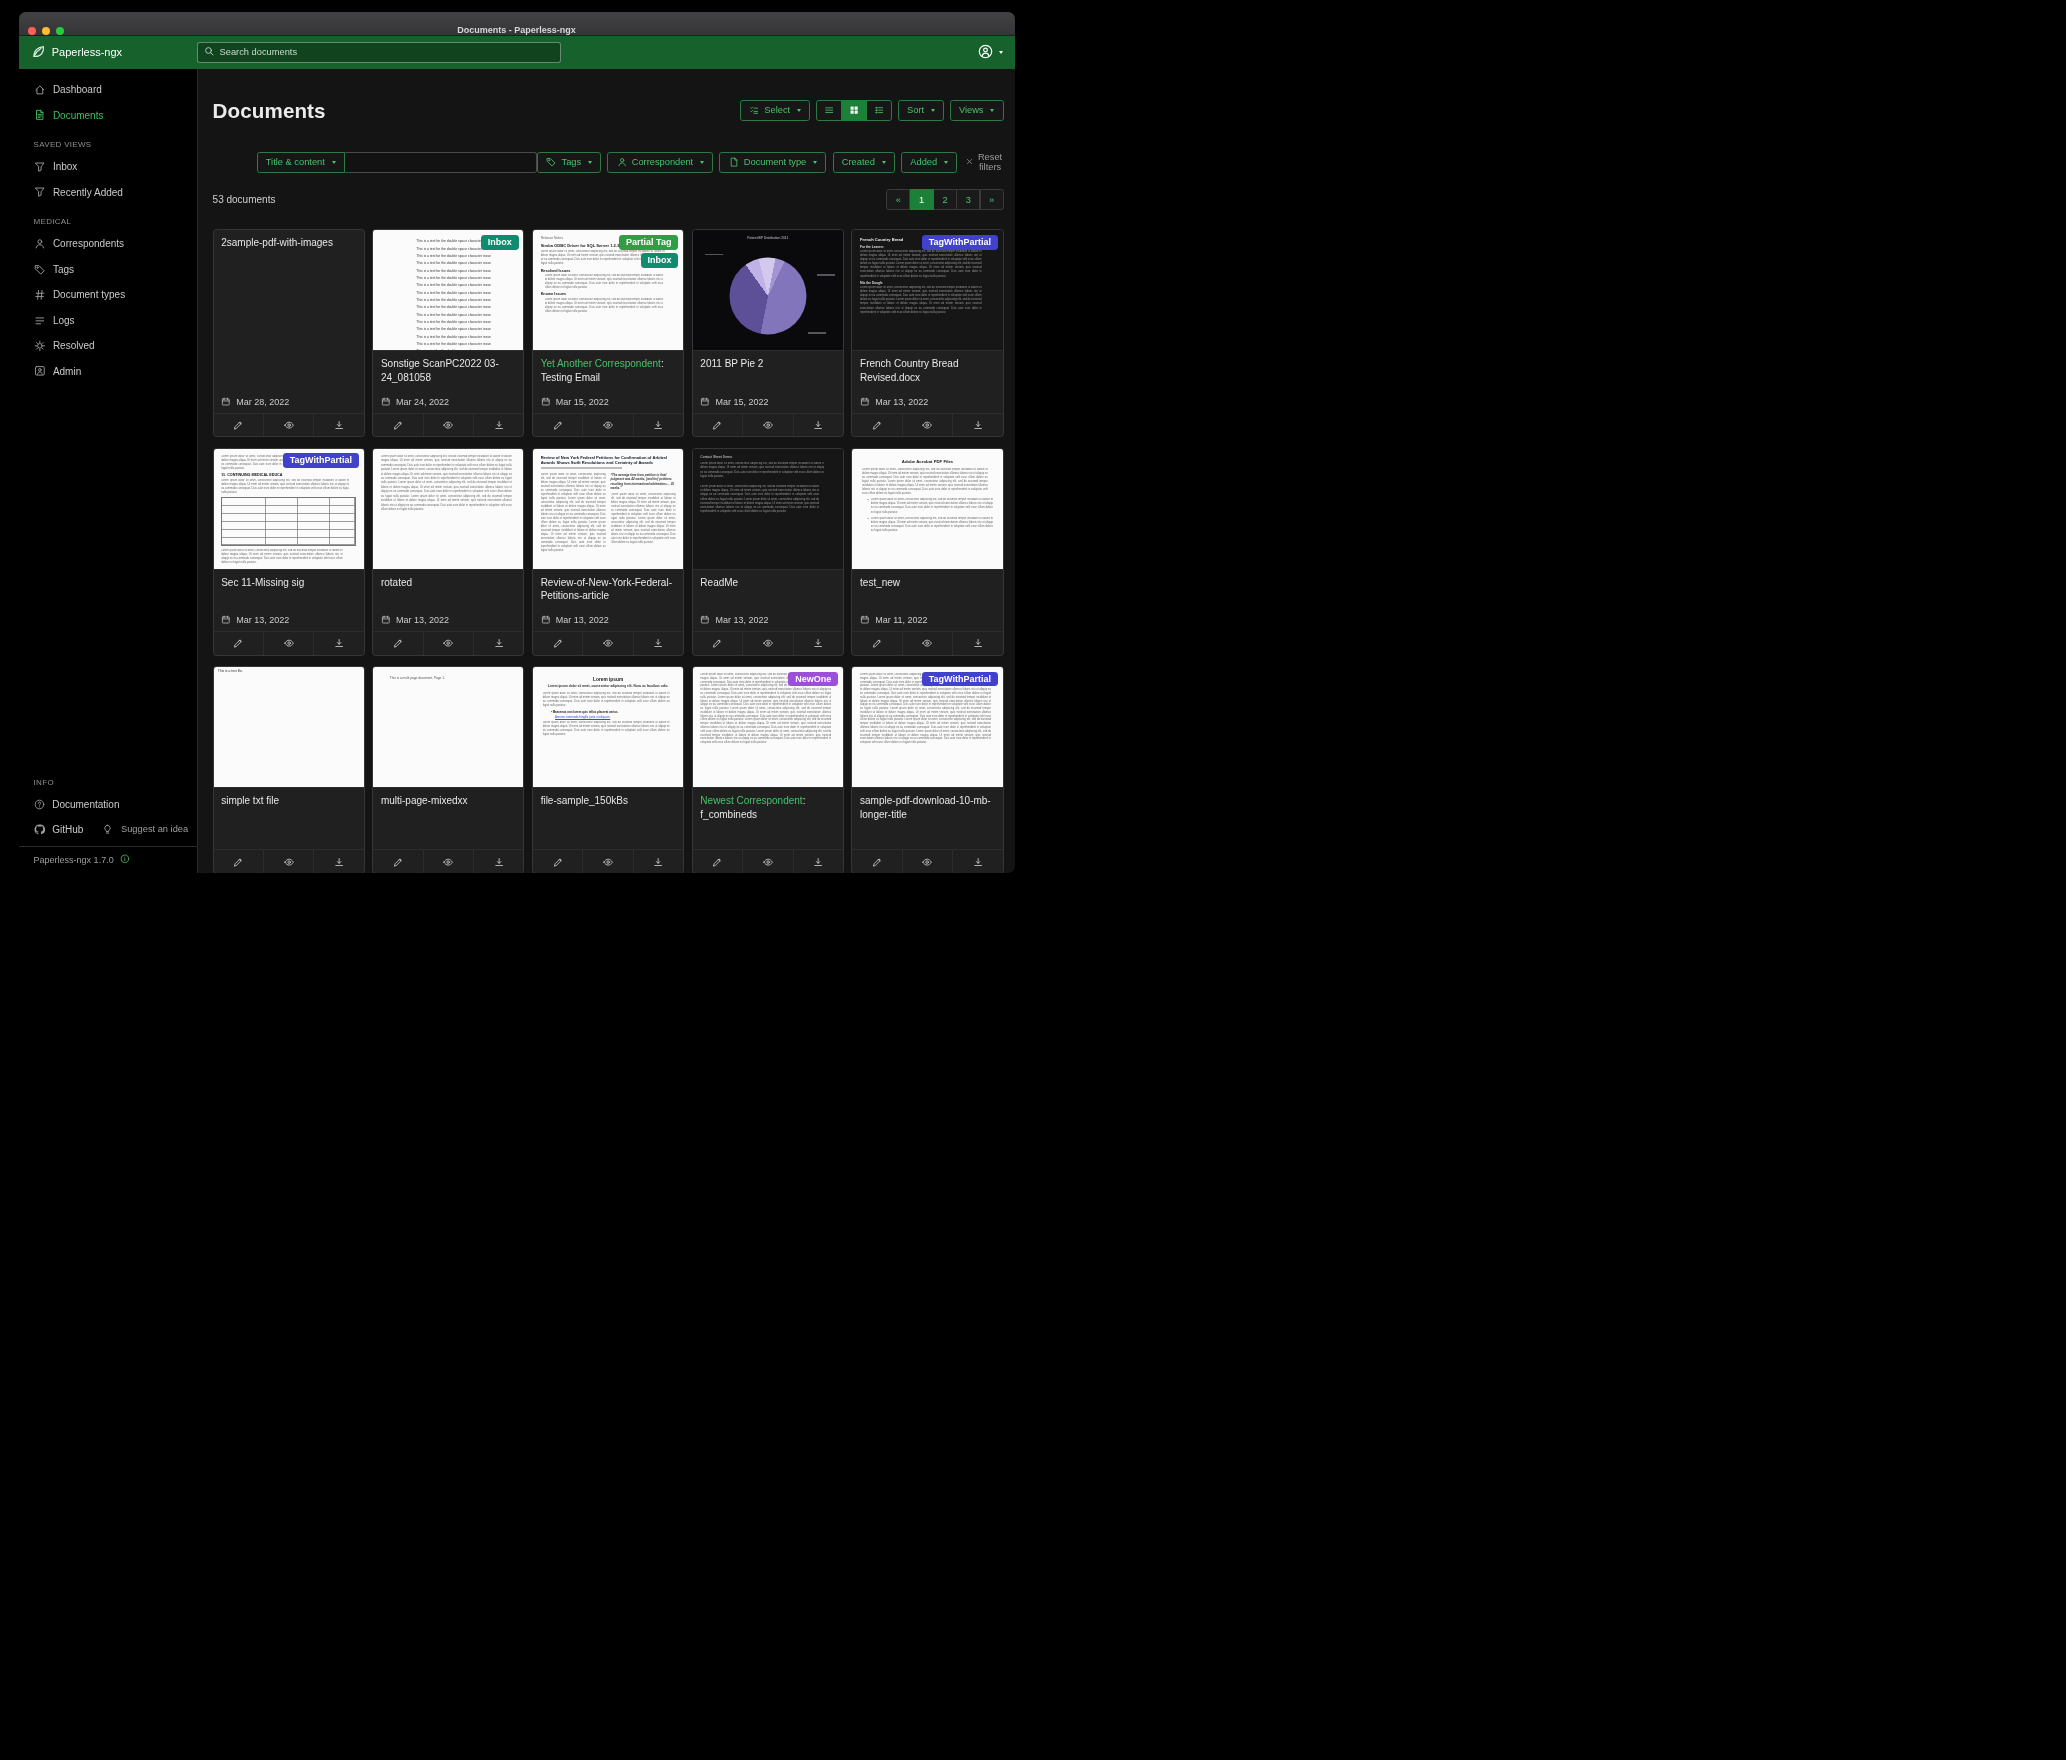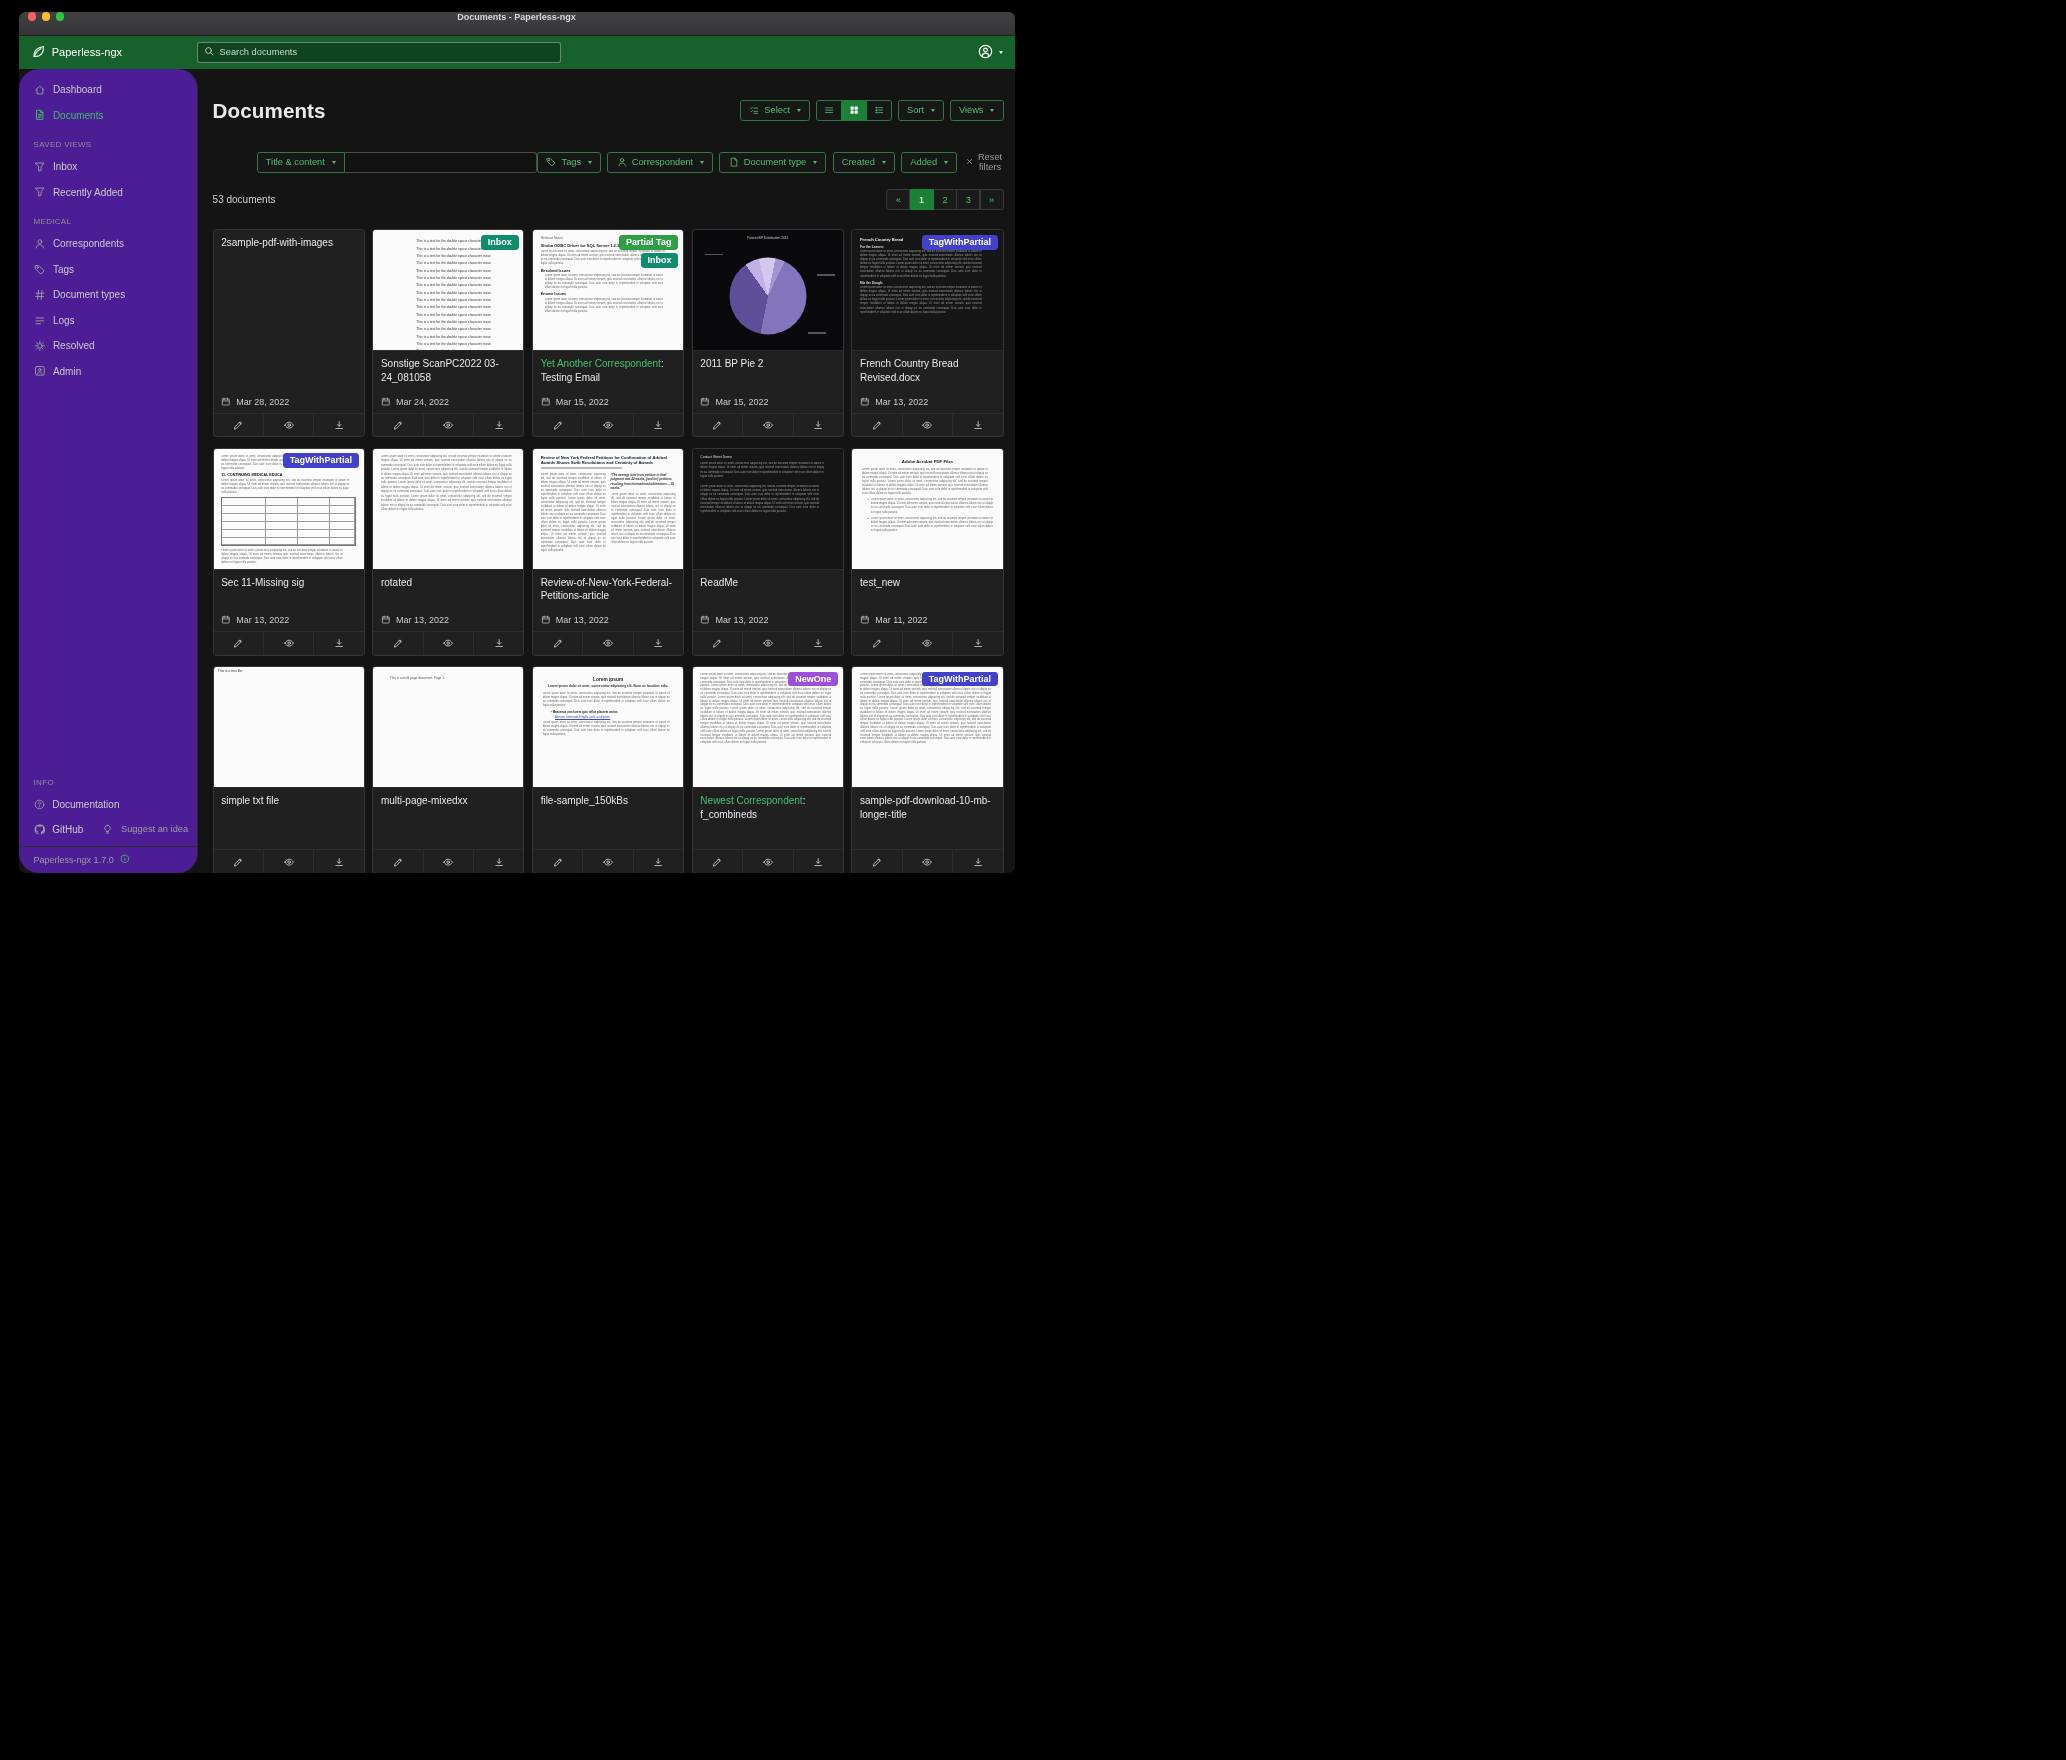--- a/index.html
+++ b/index.html
@@ -2,37 +2,37 @@
 <html style="font-size:11px"><head>
 <meta charset="utf-8">
 <style>
   * { margin:0; padding:0; box-sizing:border-box; }
   html,body { width:1033px; height:880px; background:#000; font-family:"Liberation Sans", sans-serif; overflow:hidden; }
   .window { position:absolute; left:18.6px; top:12.4px; width:996px; height:861px; background:#141414;
             border-radius:6.9px; overflow:hidden; box-shadow:0 8.2px 33px rgba(0,0,0,.85), 0 0 0 0.7px #000;
             display:flex; flex-direction:column; }
   
   .titlebar { height:23.4px; background:linear-gradient(#424244,#353537); border-bottom:0.7px solid #1f1f1f;
-              display:flex; align-items:flex-start; justify-content:center; position:relative; flex:0 0 auto; }
+              display:flex; align-items:flex-end; justify-content:center; position:relative; flex:0 0 auto; }
   .traffic { position:absolute; left:9.6px; display:flex; gap:5.5px; }
   .light { width:8.2px; height:8.2px; border-radius:50%; display:inline-block; }
   .red{background:#ff5f57}.yellow{background:#febc2e}.green{background:#28c840}
   .title-text { color:#d8d8d8; font-size:9px; font-weight:bold; }
   
   .navbar { height:33px; background:#17622c; display:flex; align-items:center; padding:0 12px; flex:0 0 auto; }
   .brand { display:flex; align-items:center; gap:6.2px; color:#fff; font-size:11px; width:166px; cursor:pointer; }
   .brand .ic { color:#d9ecdc; }
   .search-box { width:364px; height:20.6px; background:rgba(6,34,14,.45); border:0.7px solid rgba(210,225,213,.45);
                 border-radius:2.7px; display:flex; align-items:center; gap:5.5px; padding:0 6.2px; color:#d4ded6; }
   .search-box input { background:transparent; border:none; outline:none; color:#eef4ef; font-size:9.3px; width:100%; }
   .search-box input::placeholder { color:#ccd8cf; }
   .nav-right { margin-left:auto; display:flex; align-items:center; gap:3.4px; color:#fff; cursor:pointer; }
   
   .body { flex:1; display:flex; min-height:0; }
-  .sidebar { width:179px; background:#4c1d95; border-right:0.7px solid #2b2b2b; display:flex; flex-direction:column; padding-top:8.2px; flex:0 0 auto;border-radius:20px; }
+  .sidebar { width:179px; background:#000000; border-right:0.7px solid #2b2b2b; display:flex; flex-direction:column; padding-top:8.2px; flex:0 0 auto; }
   .side-item { display:flex; align-items:center; gap:7.6px; padding:6.9px 9.6px 6.9px 15px; color:#cacaca; font-size:10px; cursor:pointer; white-space:nowrap; }
   .side-item .ic { color:#9b9b9b; display:inline-flex; flex:0 0 auto; }
   .side-item.active { color:#3fbe63; }
   .side-item.active .ic { color:#3fbe63; }
   .side-item.dim { color:#9f9f9f; font-size:9.3px; }
   .side-head { padding:12.4px 15px 4.8px; color:#8e8e8e; font-size:8px; letter-spacing:0.3px; }
   .side-spacer { flex:1; }
   .side-row { display:flex; }
   .side-row .side-item { padding-right:4.1px; }
   .version-row { border-top:0.7px solid #2b2b2b; margin-top:4.1px; padding:7.6px 15px; color:#9d9d9d; font-size:9px; display:flex; align-items:center; gap:6.2px; }

